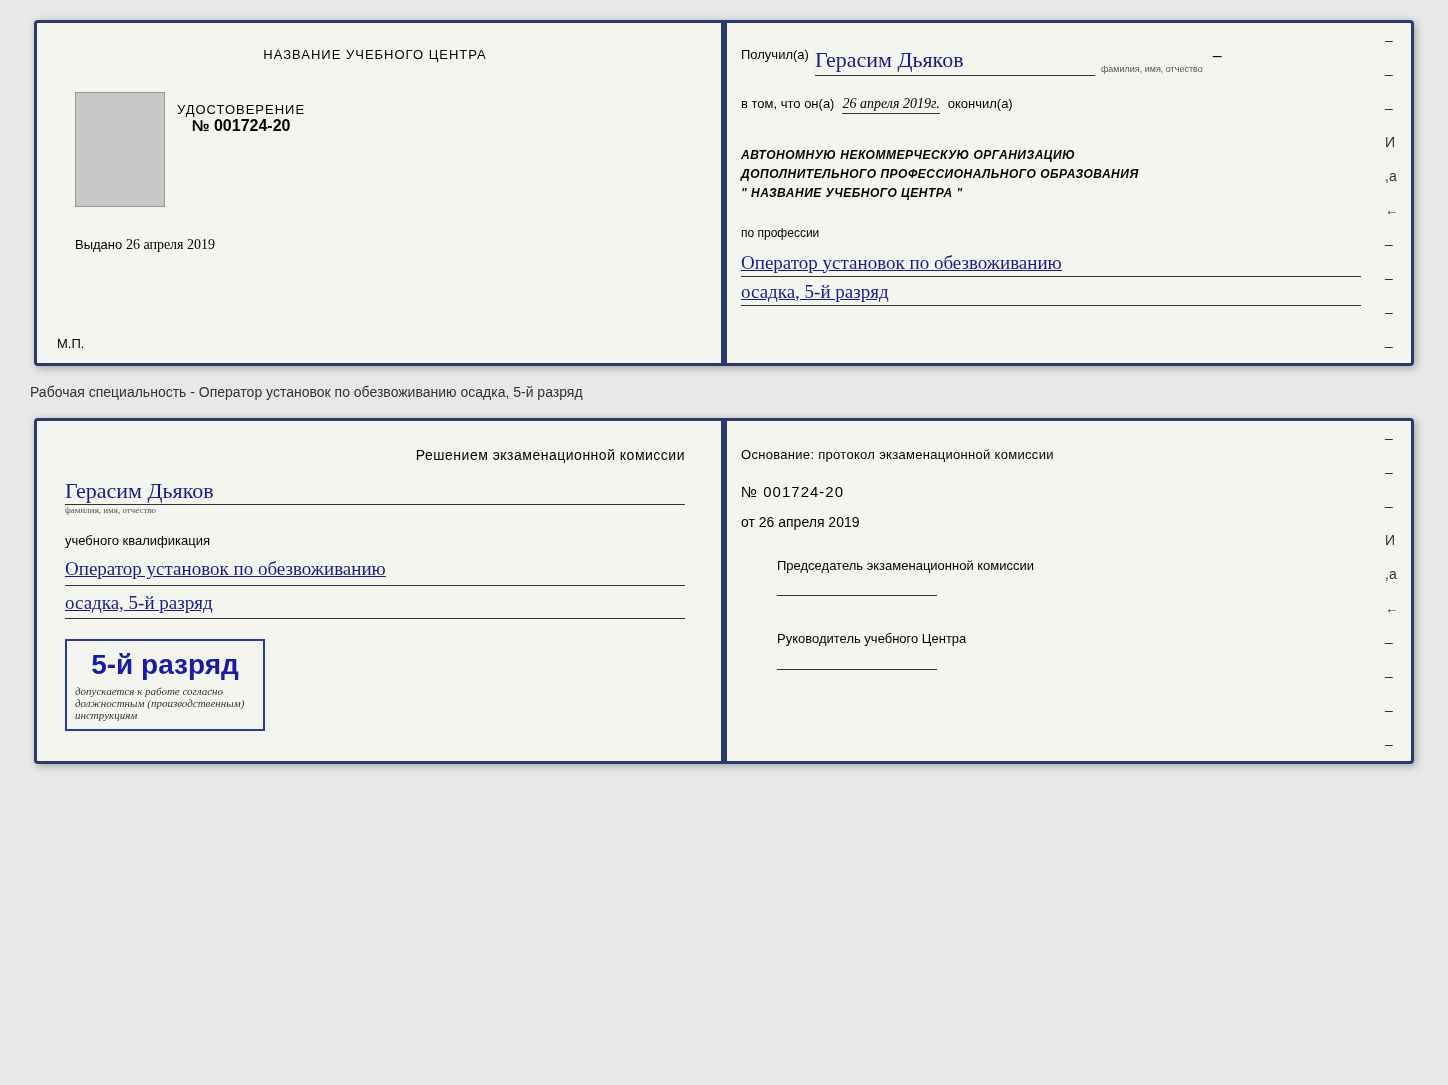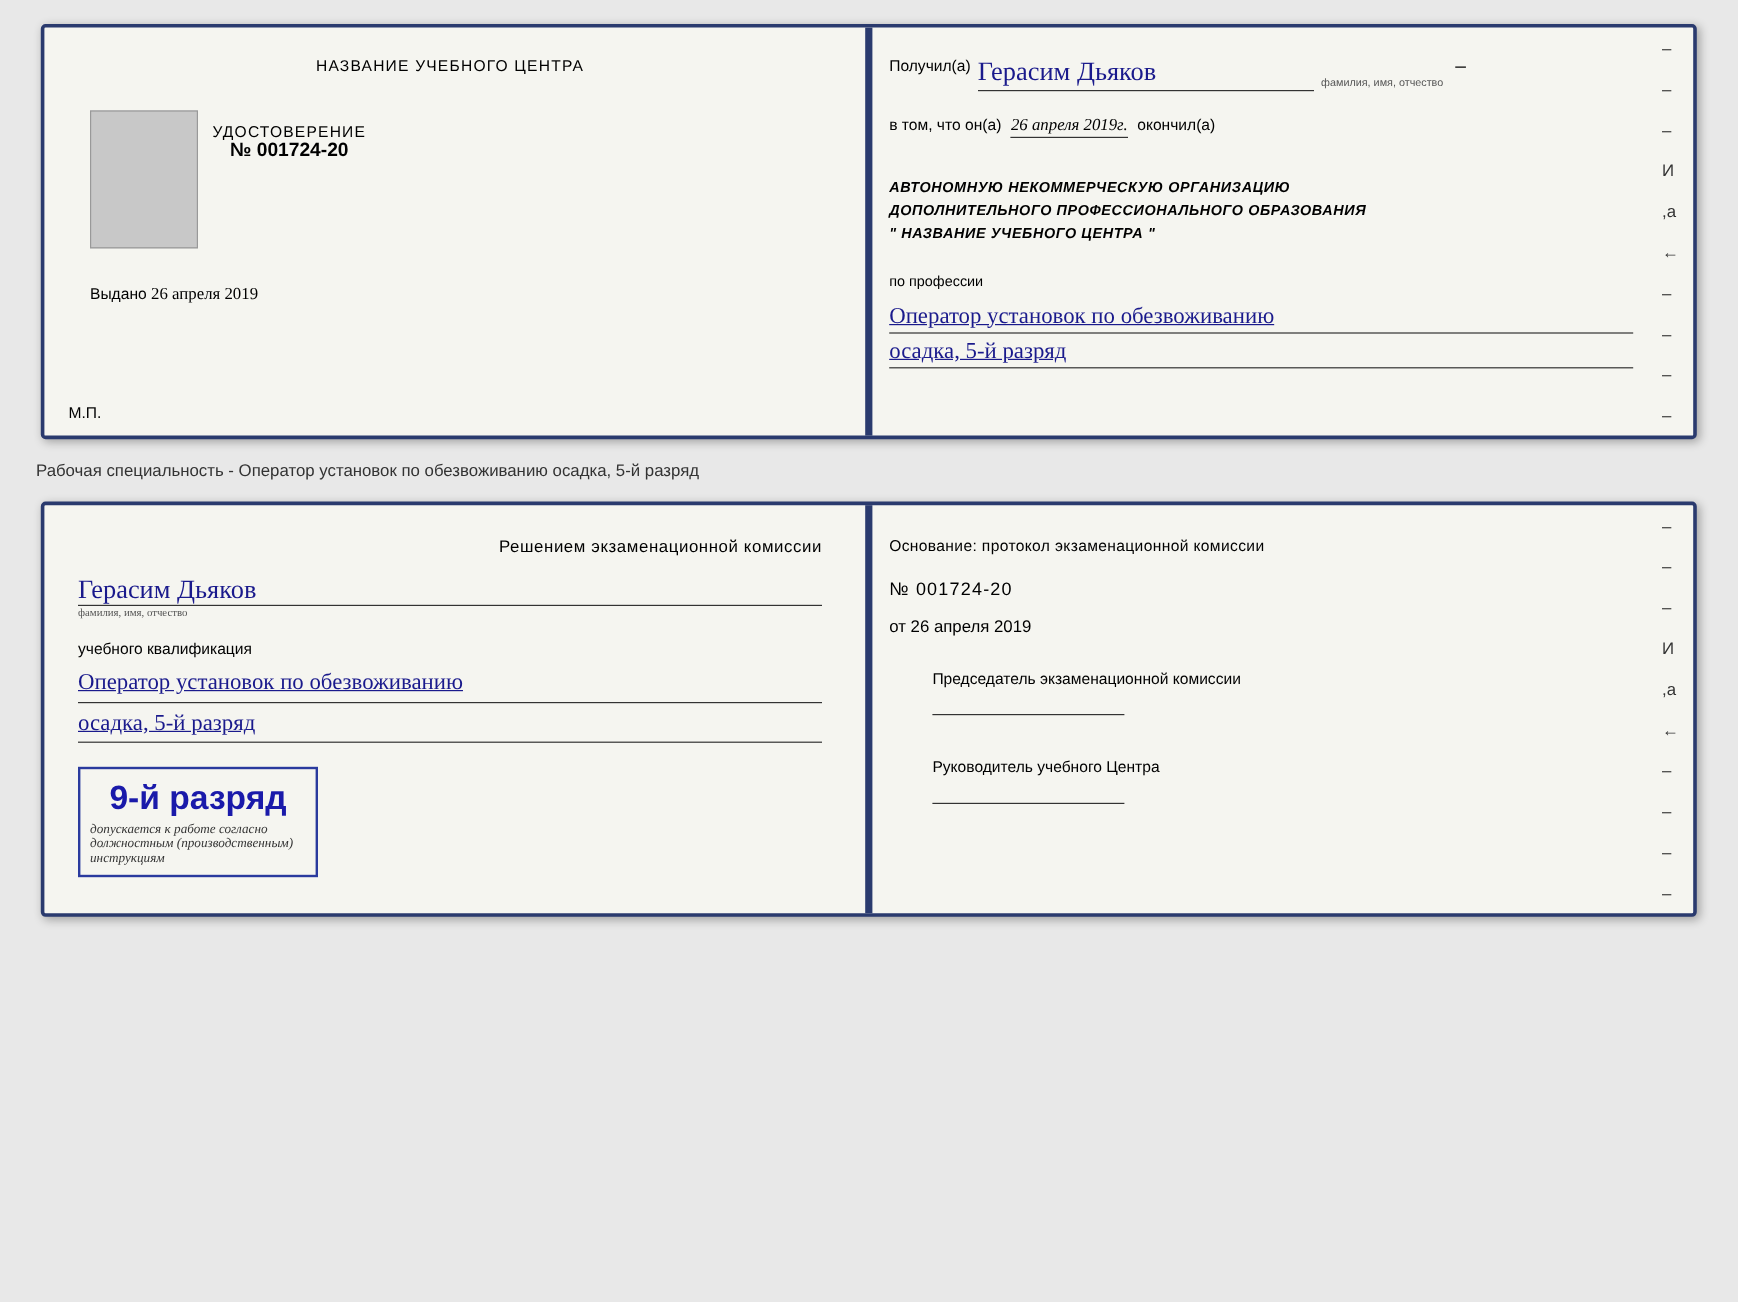--- a/index.html
+++ b/index.html
@@ -408,21 +408,21 @@
       <div class="person-name underlined-handwriting">Герасим Дьяков</div>
       <div class="small-label">фамилия, имя, отчество</div>
     </div>
     <div class="qualification-label">учебного квалификация</div>
     <div class="qualification-value">
       <div style="border-bottom:1px solid #333; padding-bottom:2px;">Оператор установок по обезвоживанию</div>
       <div style="border-bottom:1px solid #333; margin-top:4px; padding-bottom:2px;">осадка, 5-й разряд</div>
     </div>
 
     <div class="stamp-box">
-      <div class="stamp-rank">9-й разряд</div>
+      <div class="stamp-rank">5-й разряд</div>
       <div class="stamp-permission">допускается к работе согласно должностным (производственным) инструкциям</div>
     </div>
   </div>
 
   <div class="doc-right bottom-right">
     <div class="protocol-title">Основание: протокол экзаменационной комиссии</div>
     <div class="protocol-number">№ 001724-20</div>
     <div class="protocol-date">
       <span>от</span>
       <span>26 апреля 2019</span>

